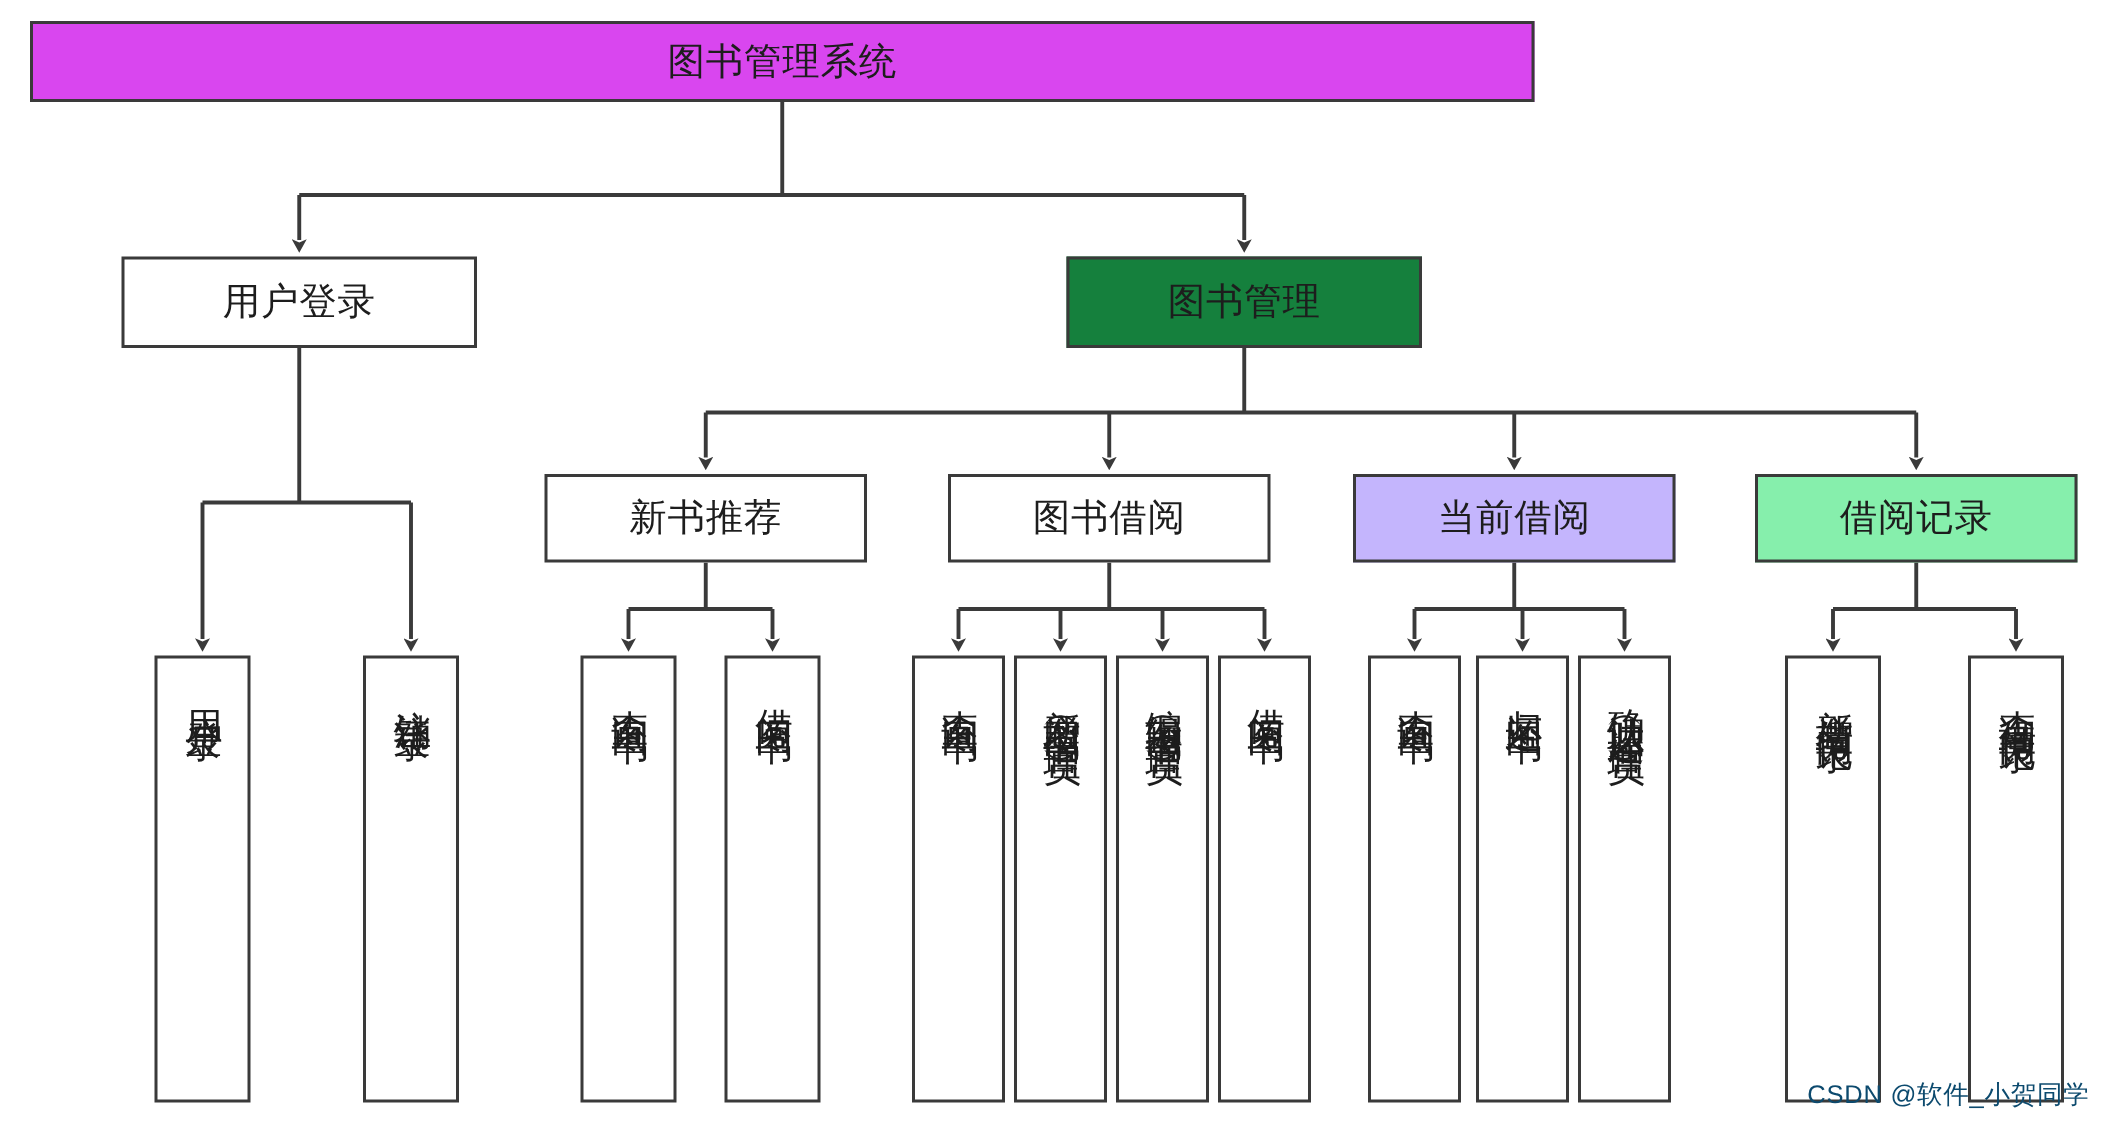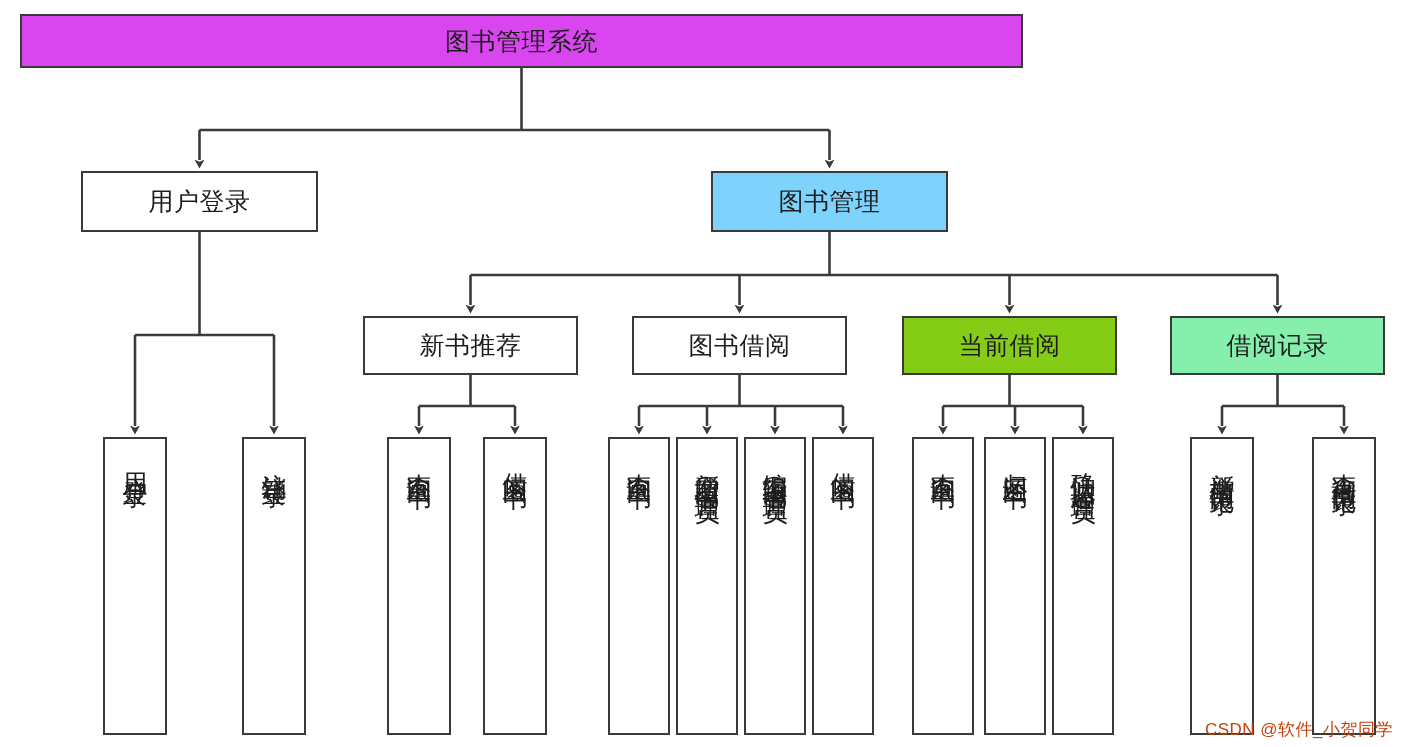--- a/index.html
+++ b/index.html
@@ -57,21 +57,21 @@
     text-orientation: upright;
     font-size: 25px;
     letter-spacing: 4px;
     line-height: 1;
   }
   #watermark {
     position: absolute;
     right: 12px;
     bottom: 6px;
     font-size: 17px;
-    color: #c2410c;
+    color: #0c4a6e;
     letter-spacing: 0.5px;
     z-index: 5;
     white-space: nowrap;
   }
 </style>
 </head>
 <body>
 
 <div id="canvas">
   <svg id="edges" viewBox="0 0 1405 747" xmlns="http://www.w3.org/2000/svg">
@@ -117,30 +117,30 @@
       </g>
   </svg>
 
   <div id="nodes">
       <div class="node horiz" id="node-root" style="left: 20px; top: 14px; width: 1003px; height: 54px; border-color: rgb(58, 58, 58); background: #d946ef; color: rgb(29, 29, 29);">
         <span class="label">图书管理系统</span>
       </div>
       <div class="node horiz" id="node-login" style="left: 81px; top: 171px; width: 237px; height: 61px; border-color: rgb(58, 58, 58); background: rgb(255, 255, 255); color: rgb(29, 29, 29);">
         <span class="label">用户登录</span>
       </div>
-      <div class="node horiz" id="node-bookmgmt" style="left: 711px; top: 171px; width: 237px; height: 61px; border-color: rgb(58, 58, 58); background: #7dd3fc; color: rgb(29, 29, 29);">
+      <div class="node horiz" id="node-bookmgmt" style="left: 711px; top: 171px; width: 237px; height: 61px; border-color: rgb(58, 58, 58); background: #15803d; color: rgb(29, 29, 29);">
         <span class="label">图书管理</span>
       </div>
       <div class="node horiz" id="node-newbook" style="left: 363px; top: 316px; width: 215px; height: 59px; border-color: rgb(58, 58, 58); background: rgb(255, 255, 255); color: rgb(29, 29, 29); justify-content: center;">
         <span class="label">新书推荐</span>
       </div>
       <div class="node horiz" id="node-borrow" style="left: 632px; top: 316px; width: 215px; height: 59px; border-color: rgb(58, 58, 58); background: rgb(255, 255, 255); color: rgb(29, 29, 29); justify-content: center;">
         <span class="label">图书借阅</span>
       </div>
-      <div class="node horiz" id="node-current" style="left: 902px; top: 316px; width: 215px; height: 59px; border-color: rgb(58, 58, 58); background: #84cc16; color: rgb(29, 29, 29);">
+      <div class="node horiz" id="node-current" style="left: 902px; top: 316px; width: 215px; height: 59px; border-color: rgb(58, 58, 58); background: #c4b5fd; color: rgb(29, 29, 29);">
         <span class="label">当前借阅</span>
       </div>
       <div class="node horiz" id="node-records" style="left: 1170px; top: 316px; width: 215px; height: 59px; border-color: rgb(58, 58, 58); background: #86efac; color: rgb(29, 29, 29);">
         <span class="label">借阅记录</span>
       </div>
       <div class="node vert" id="node-l1" style="left: 103px; top: 437px; width: 64px; height: 298px; border-color: rgb(58, 58, 58); background: rgb(255, 255, 255); color: rgb(29, 29, 29);">
         <span class="label">用户登录</span>
       </div>
       <div class="node vert" id="node-l2" style="left: 242px; top: 437px; width: 64px; height: 298px; border-color: rgb(58, 58, 58); background: rgb(255, 255, 255); color: rgb(29, 29, 29);">
         <span class="label">注销登录</span>

